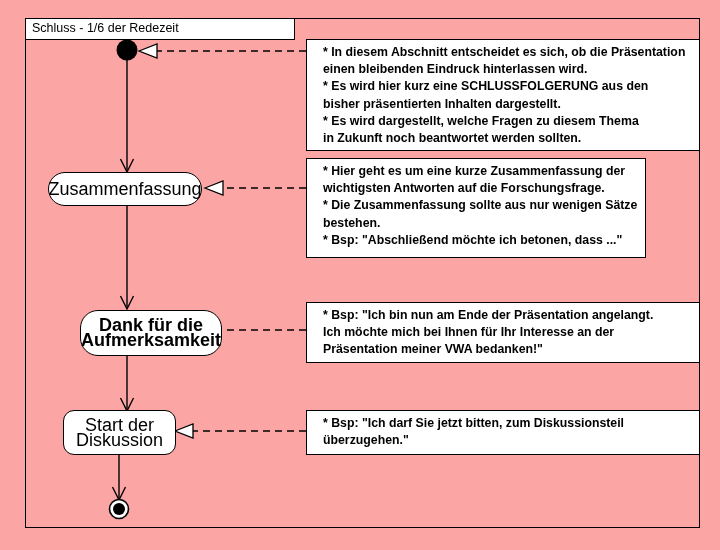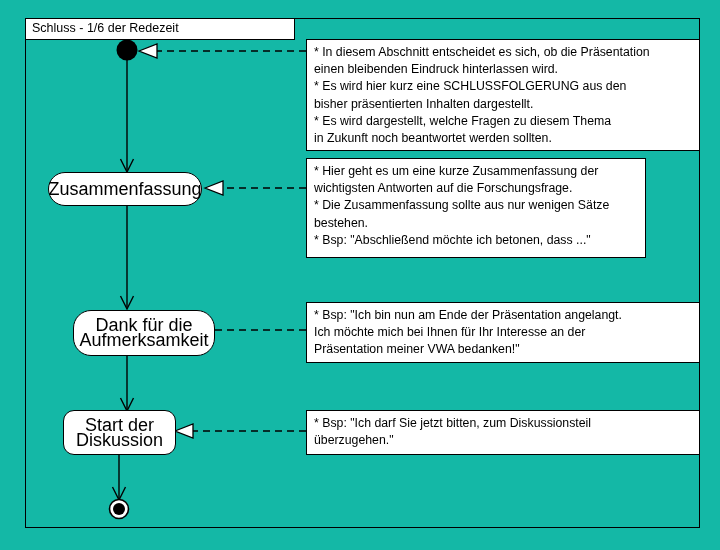--- a/index.html
+++ b/index.html
@@ -11,21 +11,21 @@
     width: 720px;
     height: 550px;
     font-family: "Liberation Sans", sans-serif;
     color: #000000;
     overflow: hidden;
   }
   #canvas {
     position: relative;
     width: 720px;
     height: 550px;
-    background: #14b8a6;
+    background: #fca5a5;
   }
   
   .frame {
     position: absolute;
     left: 25px;
     top: 18px;
     width: 675px;
     height: 510px;
     border: 1.5px solid #000;
     box-sizing: border-box;
@@ -71,23 +71,24 @@
     white-space: pre-line;
   }
   
   .note {
     position: absolute;
     border: 1.4px solid #000;
     background: #ffffff;
     box-sizing: border-box;
     font-size: 12.3px;
     line-height: 17.2px;
-    padding: 4px 6px 3px 7px;
+    padding: 4px 6px 3px 16px;
     white-space: pre-line;
     overflow: hidden;
+    font-weight: bold;
   }
 </style>
 </head>
 <body>
 
 <div id="canvas">
 
   <div class="frame"></div>
   <div class="frame-title">Schluss - 1/6 der Redezeit</div>
 
@@ -118,21 +119,21 @@
 
     <line x1="306" y1="330" x2="200" y2="330" stroke="#000" stroke-width="1.3" stroke-dasharray="7,5"></line>
     <polygon points="183,330 201,323 201,337" fill="#fff" stroke="#000" stroke-width="1.3"></polygon>
 
     <line x1="306" y1="431" x2="192" y2="431" stroke="#000" stroke-width="1.3" stroke-dasharray="7,5"></line>
     <polygon points="175,431 193,424 193,438" fill="#fff" stroke="#000" stroke-width="1.3"></polygon>
   </svg>
 
   <div class="action" style="left:48px; top:172px; width:154px; height:34px;">Zusammenfassung</div>
 
-  <div class="action" style="left:73px; top:310px; width:142px; height:46px;">Dank für die
+  <div class="action" style="left:80px; top:310px; width:142px; height:46px;font-weight:bold;">Dank für die
 Aufmerksamkeit</div>
 
   <div class="action" style="left:63px; top:410px; width:113px; height:45px;border-radius:11px;">Start der
 Diskussion</div>
 
   <div class="note" style="left:306px; top:39px; width:394px; height:112px;">* In diesem Abschnitt entscheidet es sich, ob die Präsentation
 einen bleibenden Eindruck hinterlassen wird.
 * Es wird hier kurz eine SCHLUSSFOLGERUNG aus den
 bisher präsentierten Inhalten dargestellt.
 * Es wird dargestellt, welche Fragen zu diesem Thema

